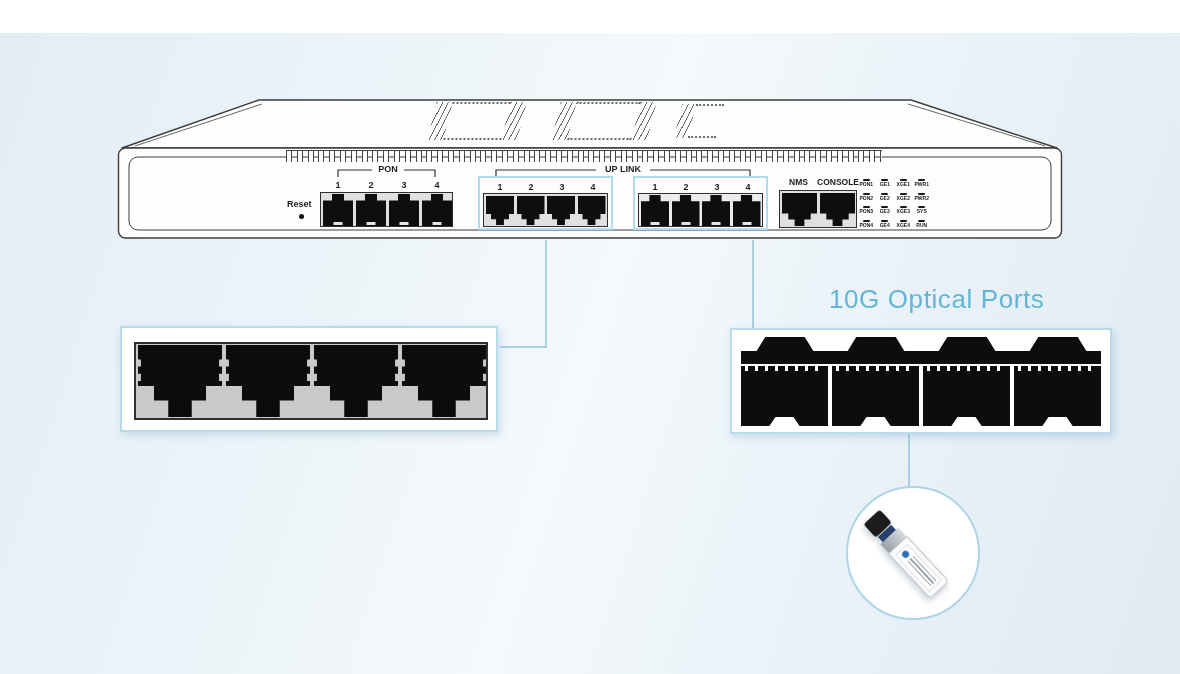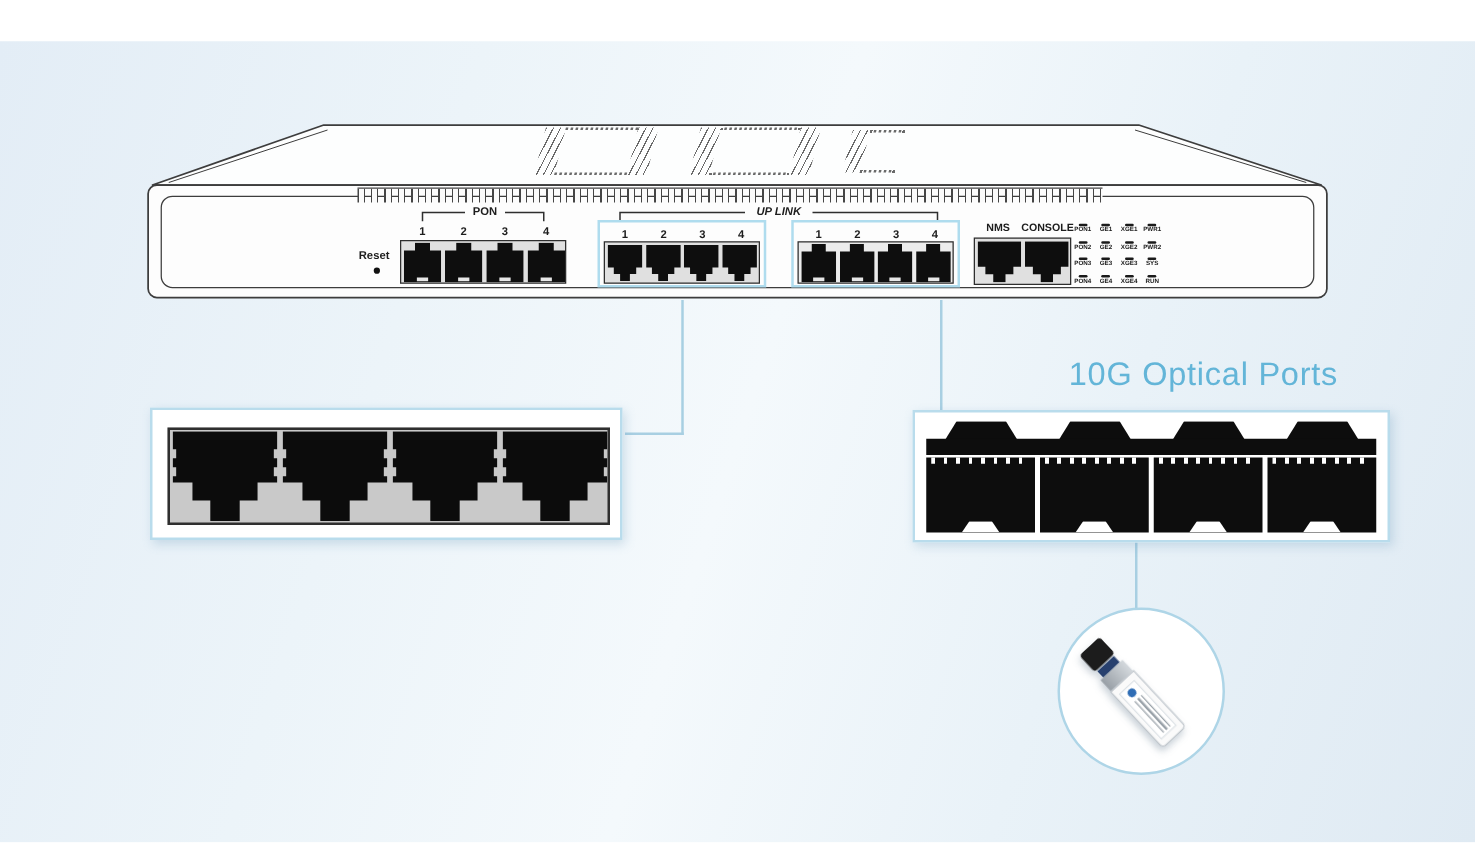--- a/index.html
+++ b/index.html
@@ -123,21 +123,21 @@
         <span class="tab"></span>
       </div>
     <div class="sfp-port" style="left:68px;top:1px;width:30px;height:32px;">
         <span class="tab"></span>
       </div>
     <div class="sfp-port" style="left:101px;top:1px;width:30px;height:32px;">
         <span class="tab"></span>
       </div>
   </div>
 
-  <span class="abs bracket-label" style="left:623px;top:165px;font-style:italic;">UP LINK</span>
+  <span class="abs bracket-label" style="left:623px;top:165px;">UP LINK</span>
 
   <div class="abs group-box" style="left:478px;top:176px;width:135px;height:54px;">
     <span class="port-num abs" style="left:20px;top:5px;">1</span>
     <span class="port-num abs" style="left:51px;top:5px;">2</span>
     <span class="port-num abs" style="left:82px;top:5px;">3</span>
     <span class="port-num abs" style="left:113px;top:5px;">4</span>
     <div class="cage abs" style="left:3px;top:15px;width:125px;height:34px;">
       <div class="rj45-port" style="left:2px;top:2px;width:28px;height:29px;"></div>
       <div class="rj45-port" style="left:32.5px;top:2px;width:28px;height:29px;"></div>
       <div class="rj45-port" style="left:63px;top:2px;width:28px;height:29px;"></div>
@@ -238,21 +238,21 @@
         <span class="led-bar"></span>
         <span class="led-label">RUN</span>
       </div>
   </div>
 
   <div class="abs conn" style="left:545px;top:240px;width:2px;height:108px;"></div>
   <div class="abs conn" style="left:500px;top:346px;width:47px;height:2px;"></div>
   <div class="abs conn" style="left:752px;top:240px;width:2px;height:90px;"></div>
   <div class="abs conn" style="left:908px;top:433px;width:2px;height:54px;"></div>
 
-  <div class="abs callout-title" style="left:855px;top:284px;text-align:right;">10G Optical Ports</div>
+  <div class="abs callout-title" style="left:829px;top:284px;text-align:right;">10G Optical Ports</div>
 
   <div class="abs callout-box" style="left:120px;top:326px;width:378px;height:106px;">
     <div class="jack-panel abs" style="left:12px;top:14px;width:354px;height:78px;">
       <div class="big-rj45" style="left:2px;top:1px;width:84px;height:72px;"></div>
       <div class="big-rj45" style="left:90px;top:1px;width:84px;height:72px;"></div>
       <div class="big-rj45" style="left:178px;top:1px;width:84px;height:72px;"></div>
       <div class="big-rj45" style="left:266px;top:1px;width:84px;height:72px;"></div>
     </div>
   </div>
 

